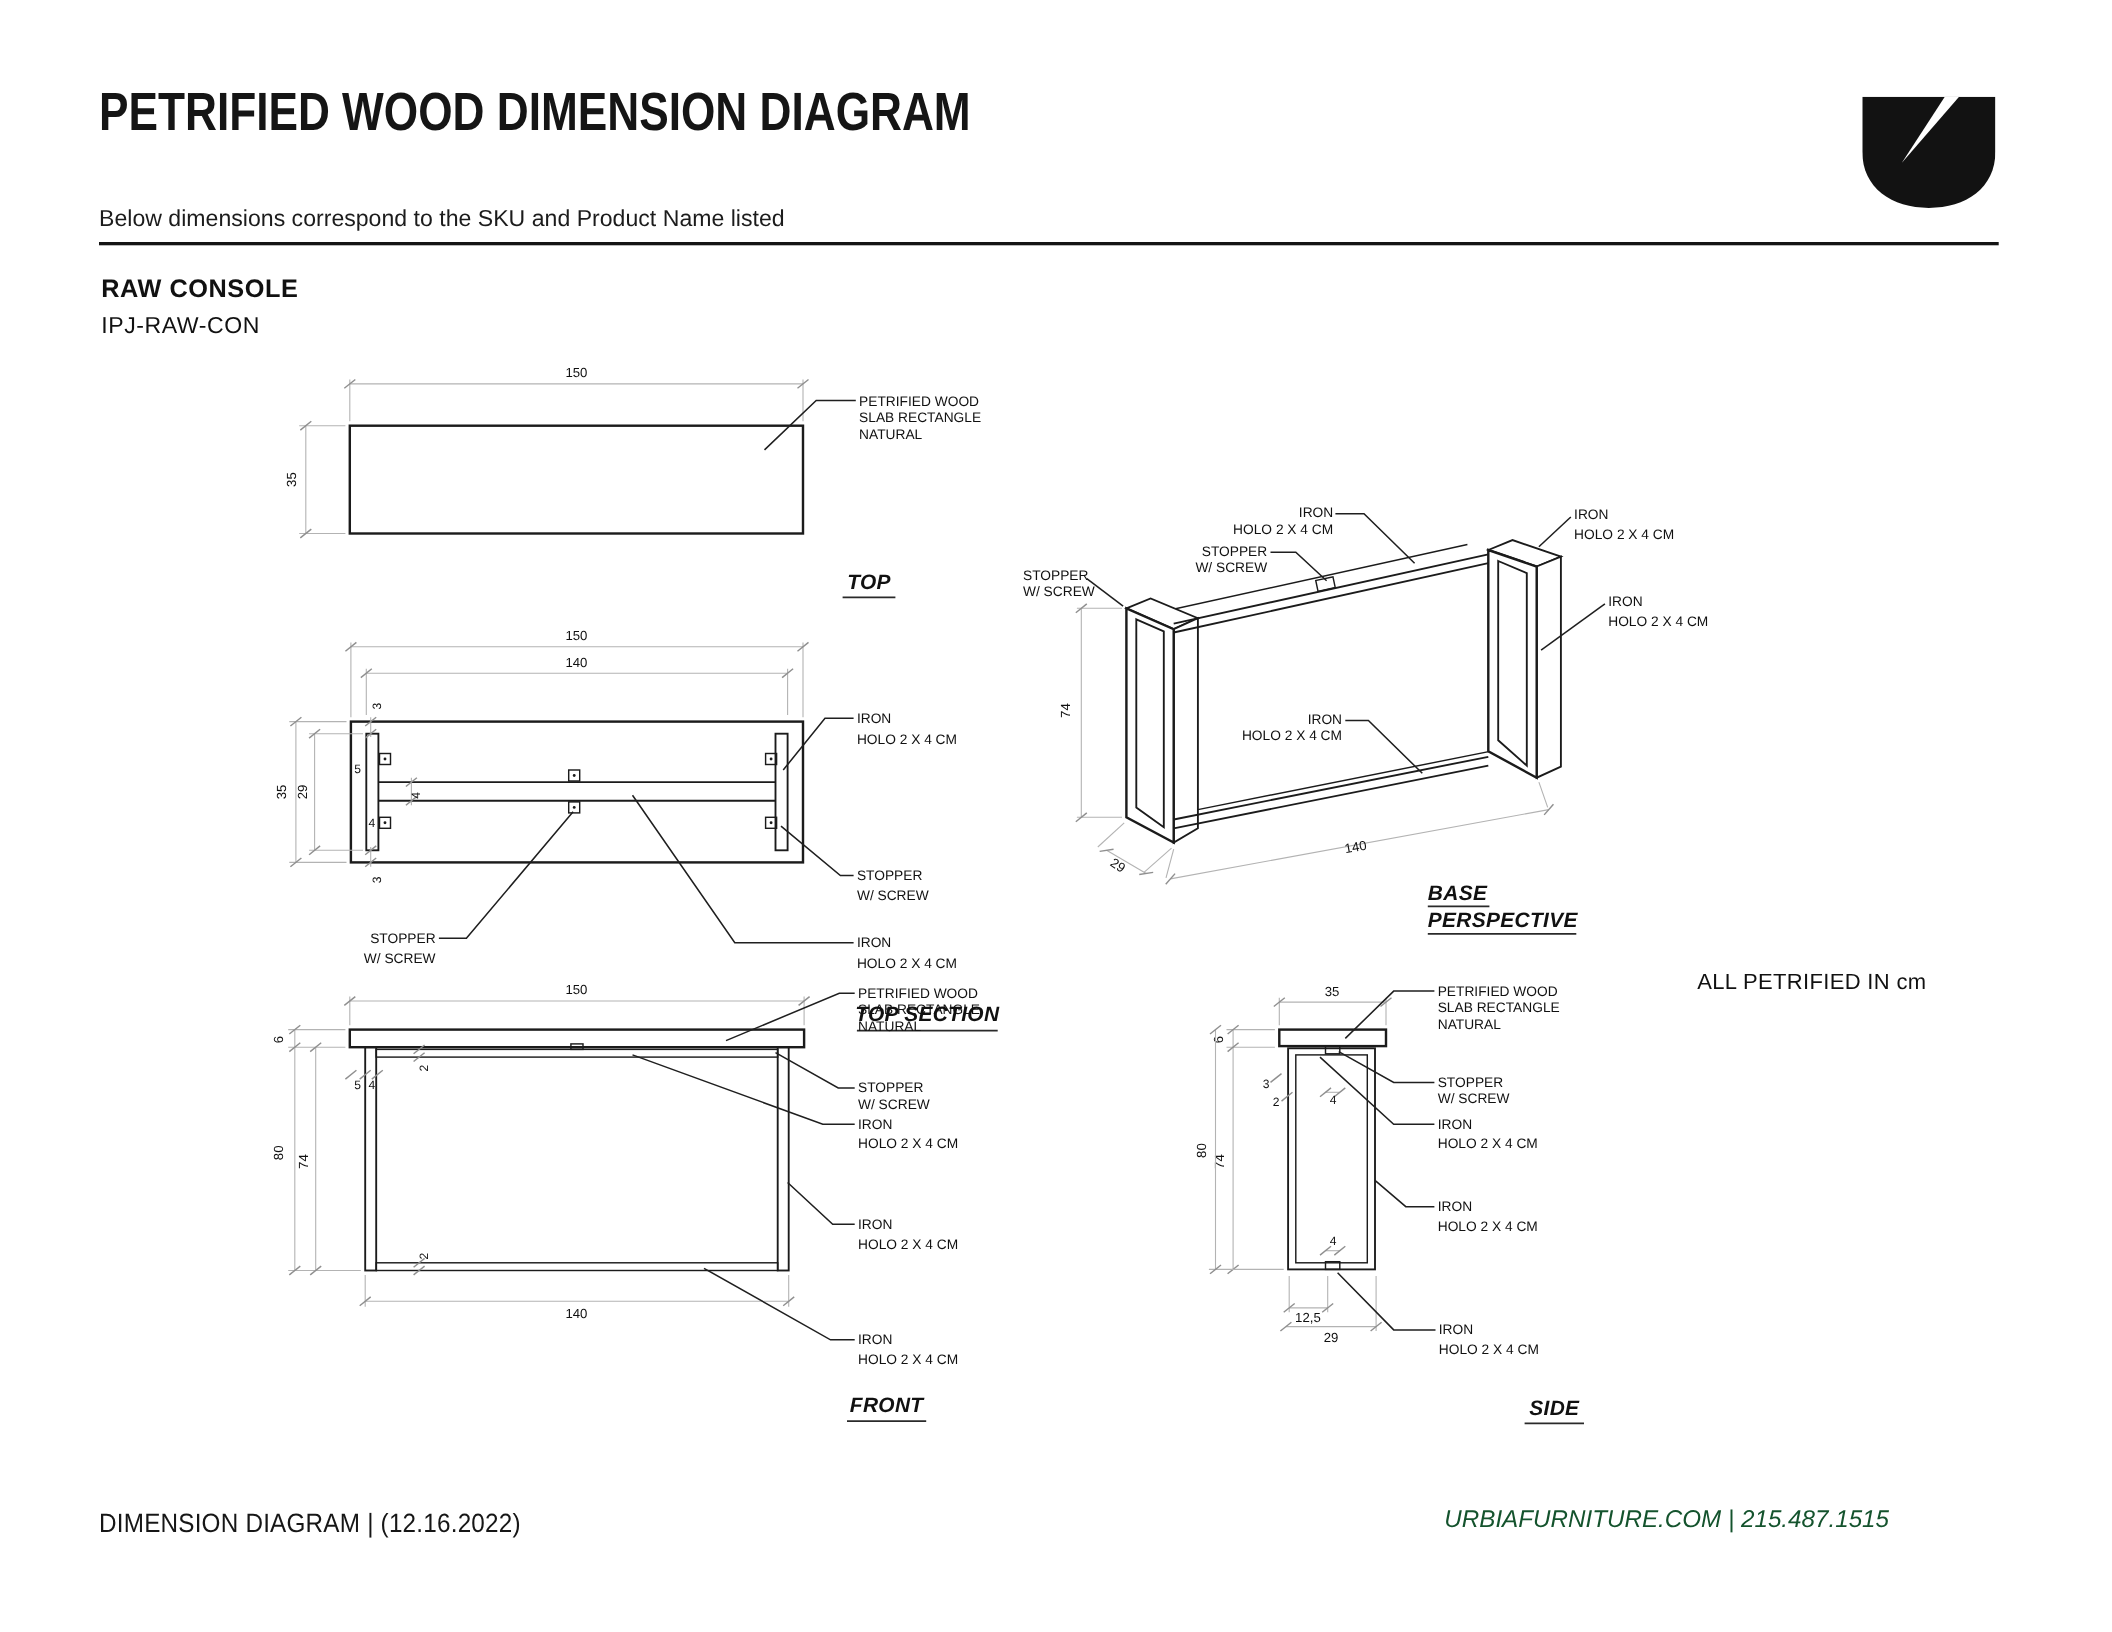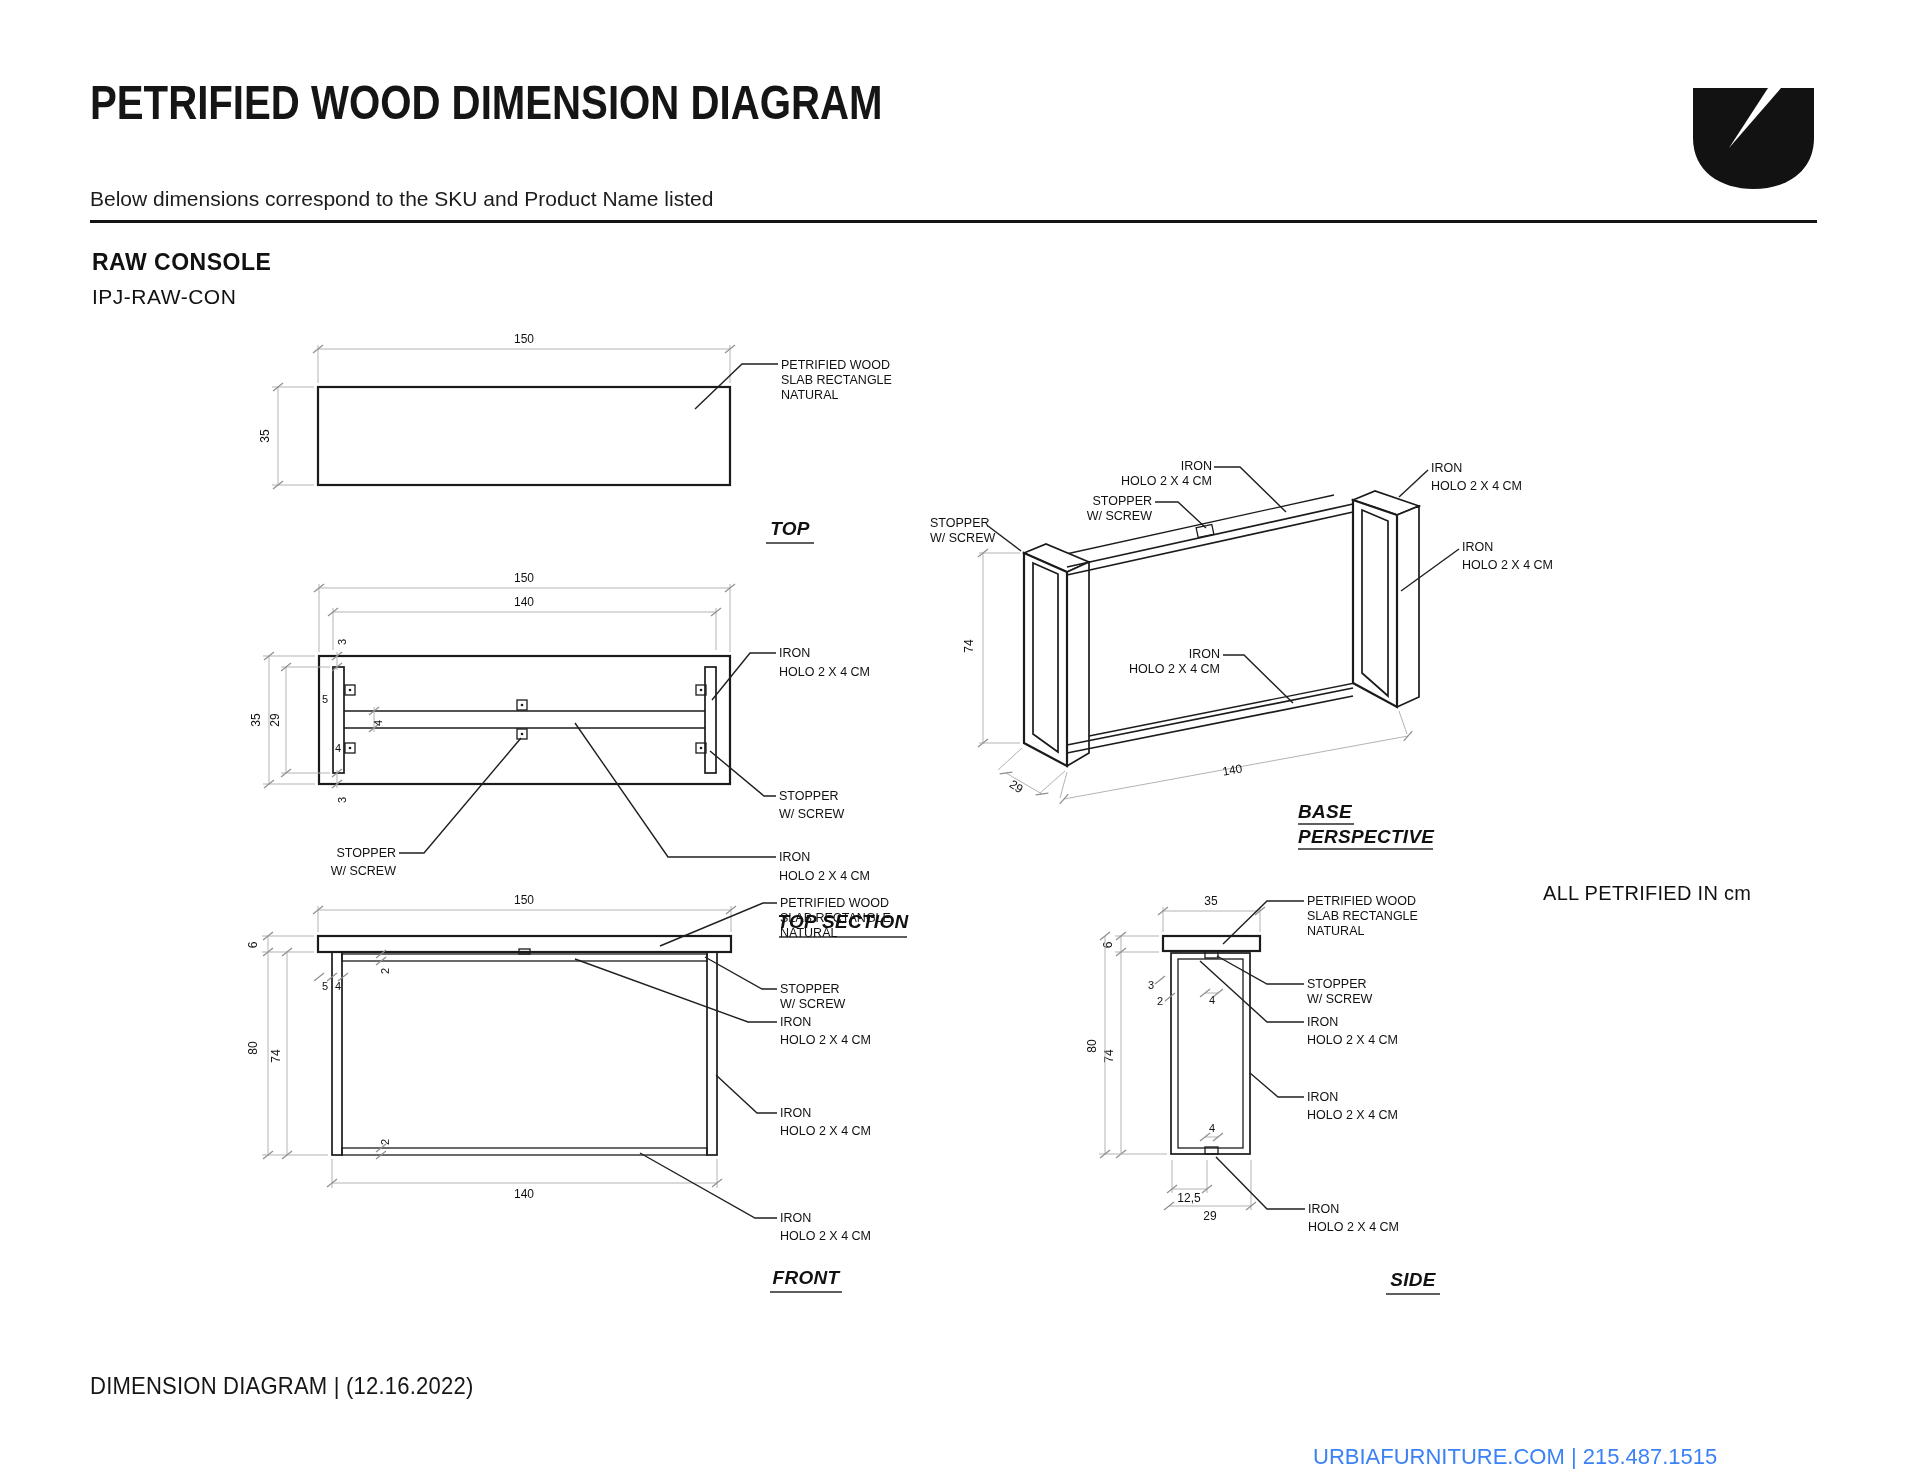--- a/index.html
+++ b/index.html
@@ -7,21 +7,21 @@
   .abs{position:absolute;}
   #page-title{left:90px;top:74px;font-size:49px;font-weight:bold;letter-spacing:0px;
     transform:scaleX(0.82);transform-origin:left top;white-space:nowrap;color:#151515;}
   #page-subtitle{left:90px;top:163px;font-size:21px;color:#1c1c1c;white-space:nowrap;margin-top:24px;}
   #header-rule{left:90px;top:220px;width:1727px;height:3px;background:#141414;}
   #product-name{left:92px;top:249px;font-size:23px;font-weight:bold;letter-spacing:0.5px;}
   #product-sku{left:92px;top:285px;font-size:21px;letter-spacing:0.5px;text-align:center;}
   #dims-note{left:1543px;top:882px;font-size:20px;letter-spacing:0.3px;}
   #footer-left{left:90px;top:1372px;font-size:24px;letter-spacing:0.2px;
     transform:scaleX(0.92);transform-origin:left top;white-space:nowrap;color:#161616;}
-  #footer-right{left:1313px;top:1444px;font-size:22px;white-space:nowrap;color:#3b82f6;}
+  #footer-right{left:1313px;top:1368px;font-size:22px;white-space:nowrap;color:#14532d;font-style:italic;}
   svg text{fill:#111;font-family:"Liberation Sans",sans-serif;}
   .ol{fill:none;stroke:#1b1b1b;stroke-width:2.2px;}
   .ml{fill:none;stroke:#1b1b1b;stroke-width:1.7px;}
   .sl{fill:none;stroke:#1b1b1b;stroke-width:1.3px;}
   .wf{fill:#ffffff;stroke:#1b1b1b;stroke-width:2.2px;}
   .wm{fill:#ffffff;stroke:#1b1b1b;stroke-width:1.7px;}
   .ld{fill:none;stroke:#1f1f1f;stroke-width:1.4px;}
   .dl{fill:none;stroke:#b3b3b3;stroke-width:1px;}
   .tk{stroke:#8f8f8f;stroke-width:1.3px;}
   .dt{font-size:12px;}

